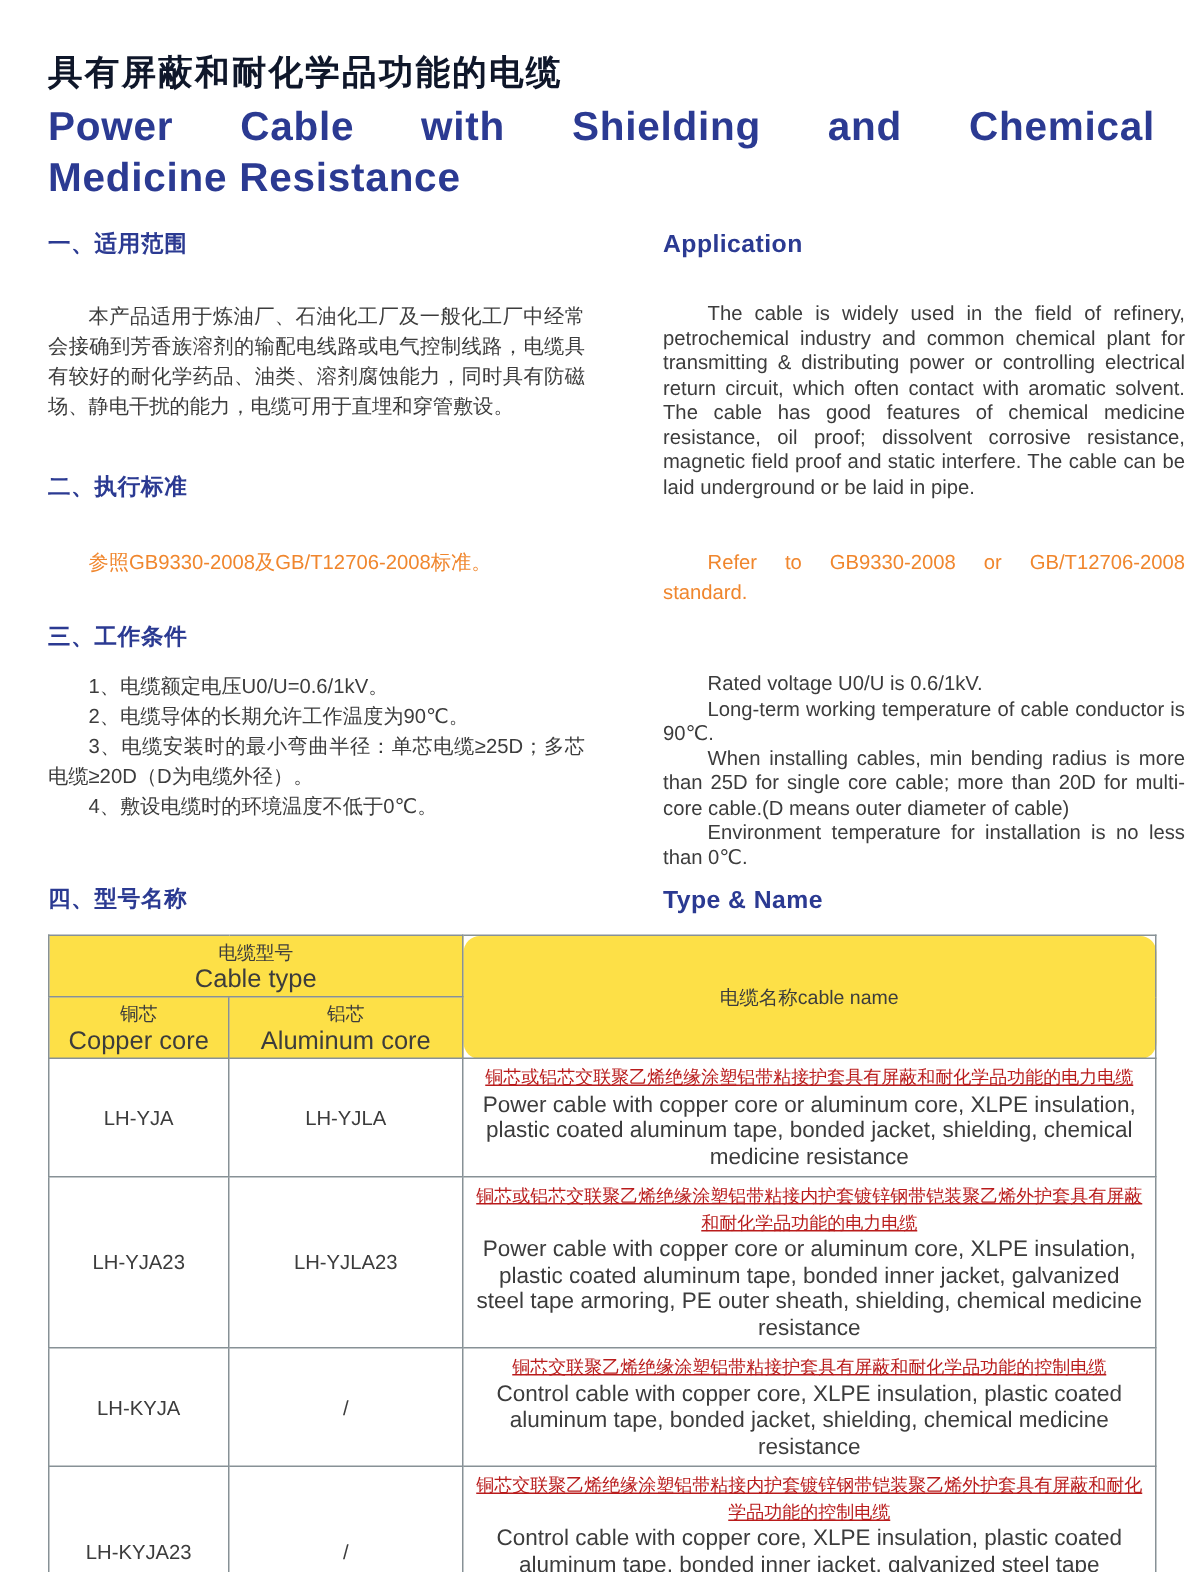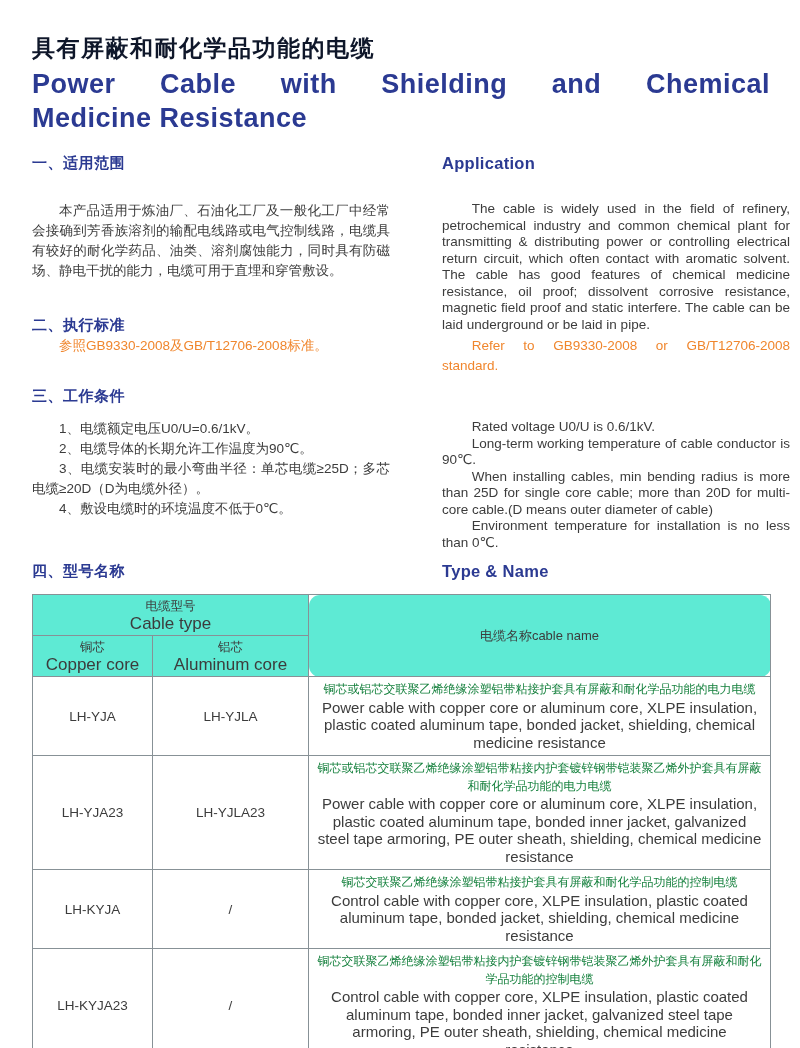--- a/index.html
+++ b/index.html
@@ -28,21 +28,21 @@
   .band .l{width:358px;flex:none;}
   .band .r{width:348px;flex:none;margin-left:32px;}
   .h-cn{font-size:15px;font-weight:bold;color:#2b3a92;letter-spacing:0.5px;line-height:20px;}
   .h-en{font-size:16.5px;font-weight:bold;color:#2b3a92;letter-spacing:0.3px;line-height:20px;}
   .p-cn{font-size:13.5px;line-height:20px;text-align:justify;text-indent:2em;margin:0;}
   .p-en{font-size:13.5px;line-height:16.5px;text-align:justify;text-indent:2.2em;margin:0;}
   .orange{color:#f0862d;}
   .band-a{margin-top:18px;}
   .band-b{margin-top:28px;}
   .std-heading{margin-top:34px;}
-  .band-d{margin-top:1px;}
+  .band-d{margin-top:30px;}
   .band-d .p-cn,.band-d .p-en{line-height:20px;}
   .band-e{margin-top:10px;}
   .band-f{margin-top:13px;}
   .band-g{margin-top:10px;}
   
   .type-table{
     margin-top:13px;
     width:738px;
     border-collapse:collapse;
     table-layout:fixed;
@@ -50,30 +50,30 @@
   .type-table col.c1{width:120px;}
   .type-table col.c2{width:156px;}
   .type-table col.c3{width:462px;}
   .type-table th,.type-table td{
     border:1px solid #879196;
     text-align:center;vertical-align:middle;
     padding:4px 8px;
     font-weight:normal;
   }
   .type-table thead th{
-    background:#5eead4;
+    background:#fde047;
     height:33px;
     padding:3px 6px;
   }
   .hdr-cn{font-size:12.5px;line-height:17px;color:#3c3c3c;}
   .hdr-en{font-size:17px;line-height:17px;color:#3c3c3c;}
   .hdr-name{font-size:13px;color:#3c3c3c;border-radius:11px;}
   .model-cell{font-size:13.5px;color:#3c3c3c;}
   .name-cell{padding:5px 10px;}
-  .name-cn{font-size:12px;line-height:17.5px;color:#15803d;}
+  .name-cn{font-size:12px;line-height:17.5px;color:#b91c1c;text-decoration:underline;}
   .name-en{font-size:15px;line-height:17.5px;color:#3c3c3c;}
 </style>
 </head>
 <body>
 
 <div class="page">
 
   <div class="title-cn">具有屏蔽和耐化学品功能的电缆</div>
   <div class="title-en">
     <div class="l1">Power Cable with Shielding and Chemical</div>

